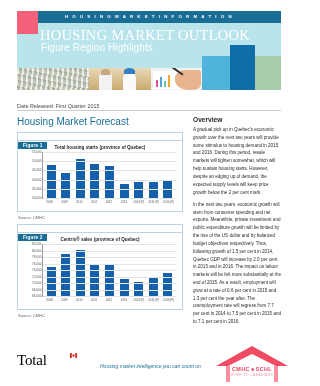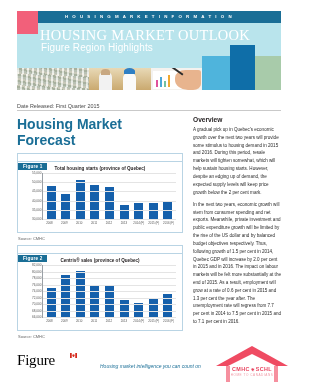--- a/index.html
+++ b/index.html
@@ -55,21 +55,21 @@
   .ph3 .pen{position:absolute;left:20px;top:2px;width:13px;height:2.2px;background:#2b2b2b;transform:rotate(35deg);}
 
   
   .date-line{position:absolute;left:17px;top:103px;font-size:5.4px;color:#4a4a4a;}
   .rule{position:absolute;left:17px;top:110px;width:264px;height:0.8px;background:#c9c9c9;}
 
   
   .left-col{position:absolute;left:17px;top:116px;width:166px;}
   .right-col{position:absolute;left:193px;top:116px;width:88px;}
 
-  .h-forecast{color:#1a6e96;font-size:14px;font-weight:bold;margin:0 0 5px 0;}
+  .h-forecast{color:#1a6e96;font-size:10px;font-weight:normal;margin:0 0 5px 0;}
   .h-overview{color:#231f20;font-size:6.6px;font-weight:bold;margin:0 0 3px 0;}
   .ov-p{font-size:4.55px;line-height:1.72;color:#2b2b2b;margin:0 0 4.5px 0;text-align:left;}
 
   
   .figure{border:0.8px solid #b9d4e4;background:#ffffff;margin-bottom:3px;position:relative;}
   .fig-tab{background:#1a6e96;color:#fff;font-size:4.6px;font-weight:bold;
            padding:1.2px 5px;display:inline-block;letter-spacing:.2px;}
   .fig-tabrow{height:7px;border-bottom:0.8px solid #b9d4e4;background:#fff;}
   .fig-title{text-align:center;font-size:4.6px;font-weight:bold;color:#231f20;margin:4px 0 2px 0;}
   .chart{position:relative;height:56px;margin:0 4px 3px 4px;}
@@ -289,21 +289,21 @@
     <div class="src">Source: CMHC</div>
   </div>
 
   <div class="right-col">
     <h3 class="h-overview">Overview</h3>
     <p class="ov-p">A gradual pick up in Quebec's economic growth over the next two years will provide some stimulus to housing demand in 2015 and 2016. During this period, resale markets will tighten somewhat, which will help sustain housing starts. However, despite an edging up of demand, the expected supply levels will keep price growth below the 2 per cent mark.</p>
     <p class="ov-p">In the next two years, economic growth will stem from consumer spending and net exports. Meanwhile, private investment and public expenditure growth will be limited by the rise of the US dollar and by balanced budget objectives respectively. Thus, following growth of 1.5 per cent in 2014, Quebec GDP will increase by 2.0 per cent in 2015 and in 2016. The impact on labour markets will be felt more substantially at the end of 2015. As a result, employment will grow at a rate of 0.6 per cent in 2015 and 1.3 per cent the year after. The unemployment rate will regress from 7.7 per cent in 2014 to 7.5 per cent in 2015 and to 7.1 per cent in 2016.</p>
   </div>
 
   <div class="footer">
-    <div class="canada-word">Figure</div>
+    <div class="canada-word">Total</div>
     <svg class="canada-flag" viewBox="0 0 14 10">
       <rect x="0" y="0" width="3.5" height="10" fill="#d52b1e"></rect>
       <rect x="10.5" y="0" width="3.5" height="10" fill="#d52b1e"></rect>
       <path d="M7 1.4 L7.8 3.6 L9.4 3.0 L8.7 5.1 L10.6 5.8 L7.9 6.4 L8.3 8.6 L7 7.3 L5.7 8.6 L6.1 6.4 L3.4 5.8 L5.3 5.1 L4.6 3.0 L6.2 3.6 Z" fill="#d52b1e"></path>
     </svg>
     <div class="tagline">Housing market intelligence you can count on</div>
 
     <div class="cmhc">
       <div class="roof"></div>
       <div class="roof-in"></div>

